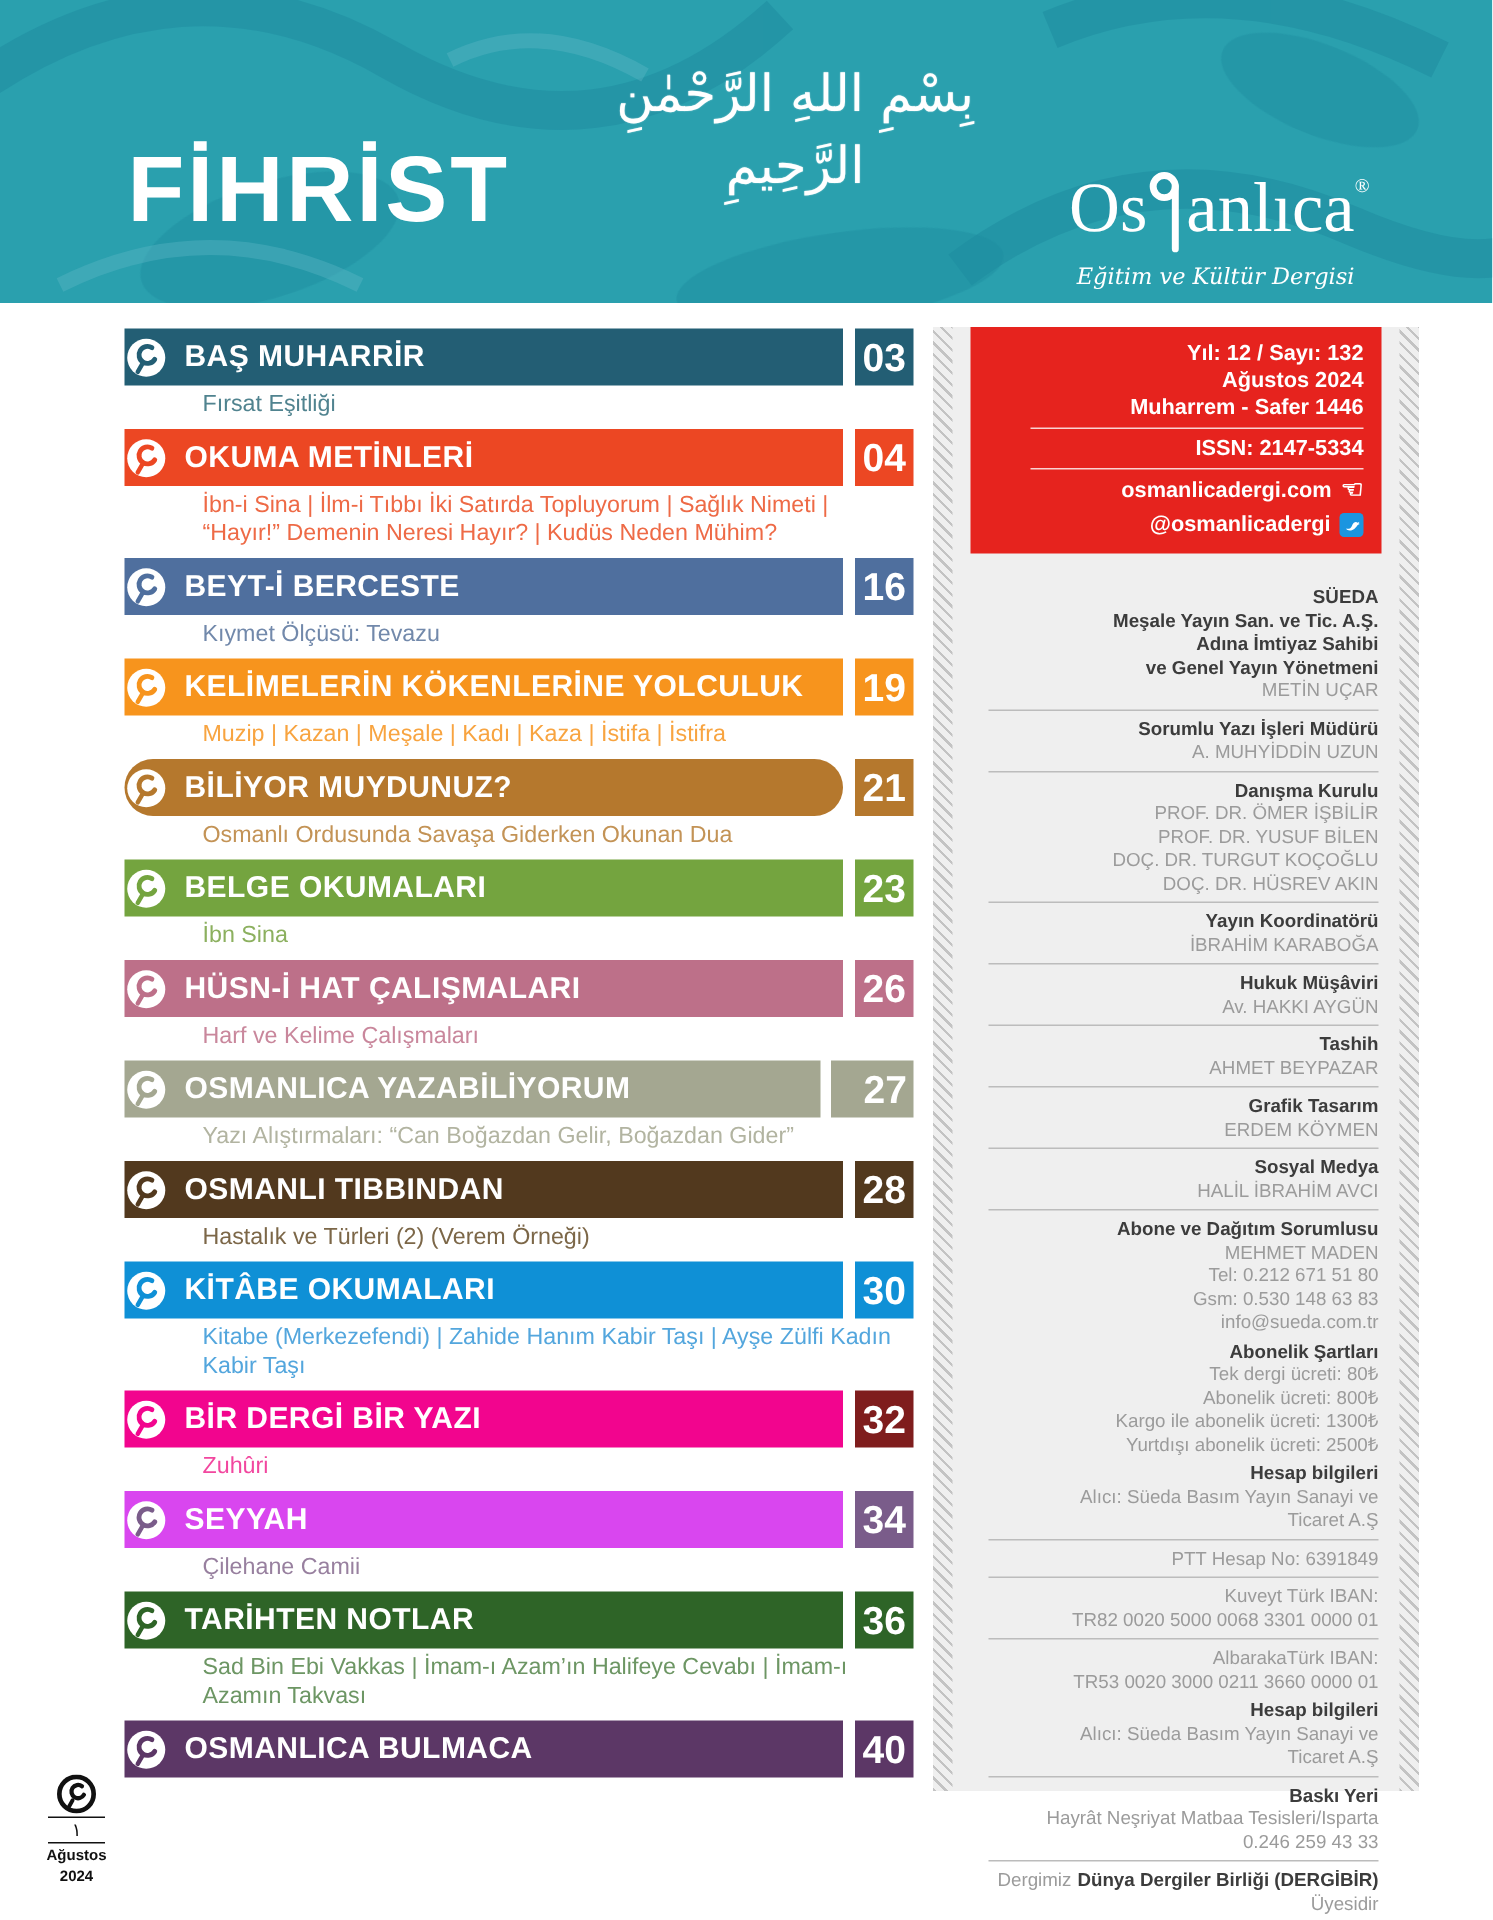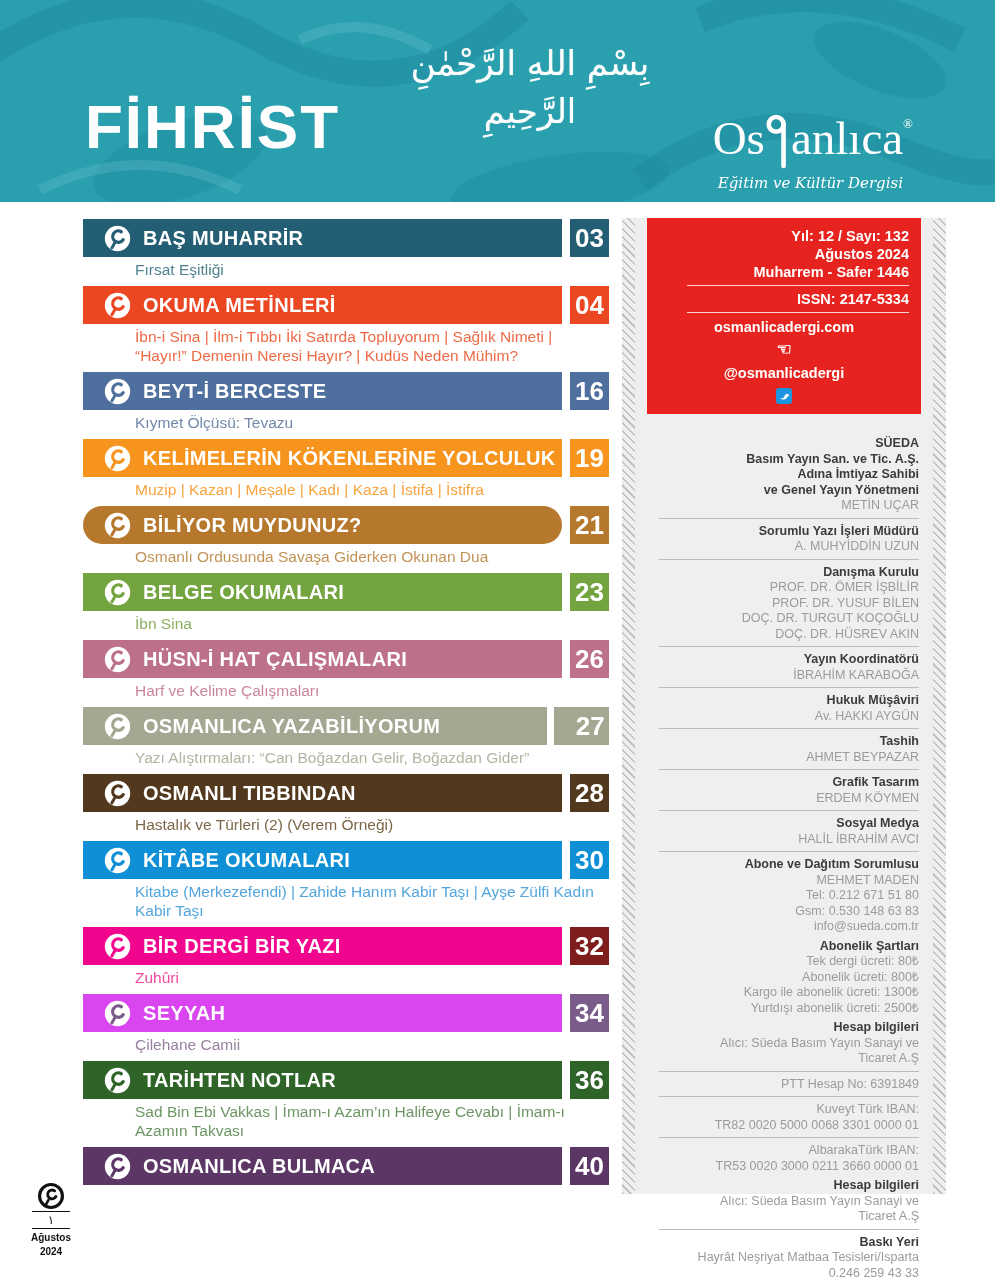--- a/index.html
+++ b/index.html
@@ -17,40 +17,40 @@
   .logo{position:absolute;right:82px;top:112px;text-align:right;color:#fff;}
   .logo .wordmark{font-family:"Liberation Serif",serif;font-size:47px;line-height:1;white-space:nowrap;}
   .logo .wordmark .mglyph{display:inline-block;vertical-align:-16px;margin:0 1px;}
   .logo .reg{font-size:13px;vertical-align:26px;}
   .logo .tagline{font-family:"DejaVu Serif",serif;font-style:italic;font-size:15px;margin-top:-4px;
                  padding-right:10px;}
 
   
   .toc{position:absolute;left:83px;top:219px;width:526px;}
   .sec-row{display:flex;height:38px;}
-  .sec-bar{width:479px;display:flex;align-items:center;gap:12px;padding-left:21px;box-sizing:border-box;}
+  .sec-bar{width:479px;display:flex;align-items:center;gap:12px;padding-left:1px;box-sizing:border-box;}
   .sec-icon{width:27px;height:27px;flex:0 0 27px;}
   .sec-title{color:#ffffff;font-weight:bold;font-size:20px;letter-spacing:.3px;white-space:nowrap;}
   .sec-gap{width:8px;}
   .sec-page{width:39px;display:flex;align-items:center;justify-content:center;color:#fff;
             font-weight:bold;font-size:26px;}
   .sec-subtitle{margin:3px 0 7px 52px;font-size:15.5px;line-height:19px;max-width:470px;}
   .sec-nosub{height:9px;}
 
   
   .right-panel{position:absolute;left:622px;top:218px;width:324px;height:976px;background:#efefef;box-sizing:border-box;}
   .hatch{position:absolute;top:0;width:13px;height:100%;
          background:repeating-linear-gradient(45deg,#c3c3c3 0 1.6px,#efefef 1.6px 5.5px);}
   .hatch.left{left:0;} .hatch.right{right:0;}
   .panel-inner{position:absolute;left:13px;right:13px;top:0;bottom:0;padding:0 8px 0 8px;box-sizing:border-box;}
 
   .issue-box{margin:0 4px 22px 4px;padding:9px 12px 10px 12px;text-align:right;color:#ffffff;
              font-weight:bold;font-size:14.5px;line-height:18px;}
   .issue-box .rule{border-top:1px solid rgba(255,255,255,.8);margin:4px 0 4px 28px;}
-  .issue-link{margin-top:5px;display:flex;justify-content:flex-end;align-items:center;gap:6px;flex-direction:column;}
+  .issue-link{margin-top:5px;display:flex;justify-content:flex-end;align-items:center;gap:6px;}
   .hand-icon{font-size:17px;line-height:1;transform:translateY(-1px);}
   .tw-icon{width:16px;height:16px;background:#1b95e0;border-radius:3px;display:inline-flex;
            align-items:center;justify-content:center;}
 
   .masthead{text-align:right;padding-right:6px;font-size:12.5px;line-height:15.5px;color:#9b9b9b;}
   .mh-block{margin-bottom:4px;}
   .mh-label{color:#3c3c3c;font-weight:bold;text-align:right;}
   .mh-value{color:#9b9b9b;}
   .mh-divider{border-bottom:1px solid #bcbcbc;margin:4px 0 5px 16px;}
   .mem-prefix{margin-right:4px;}
@@ -371,21 +371,21 @@
             <svg width="11" height="11" viewBox="0 0 18 18">
                 <path fill="#ffffff" d="M2 12 C5 13 7.5 12 8.6 9.2 C10.4 4.4 13.6 4.6 14.6 5.6 L17 4.6 L15.8 6.4 L17.2 7.2 C13.4 8 13.6 12.6 8.6 13.8 C5.6 14.6 3.2 13.8 2 12 Z"></path>
               </svg>
           </span>
         </div>
       </div>
 
       <div class="masthead">
           <div class="mh-block">
             <div class="mh-label">SÜEDA</div>
-            <div class="mh-label">Basım Yayın San. ve Tic. A.Ş.</div>
+            <div class="mh-label">Meşale Yayın San. ve Tic. A.Ş.</div>
             <div class="mh-label">Adına İmtiyaz Sahibi</div>
             <div class="mh-label">ve Genel Yayın Yönetmeni</div>
             <div class="mh-value">METİN UÇAR</div>
           </div>
           <div class="mh-divider"></div>
           <div class="mh-block">
             <div class="mh-label">Sorumlu Yazı İşleri Müdürü</div>
             <div class="mh-value">A. MUHYİDDİN UZUN</div>
           </div>
           <div class="mh-divider"></div>

